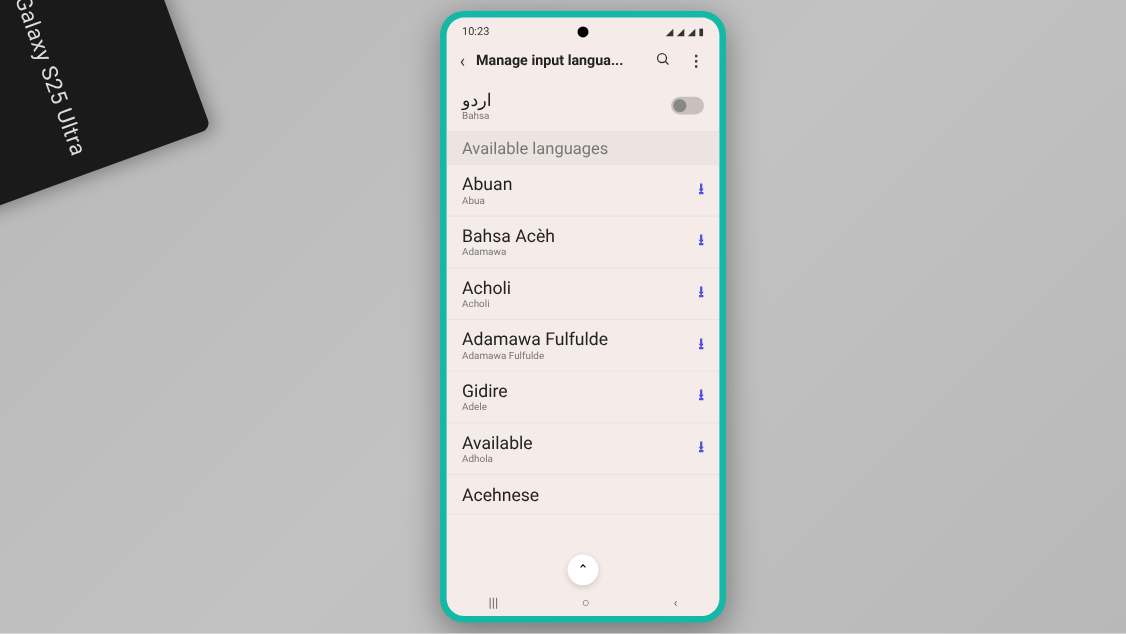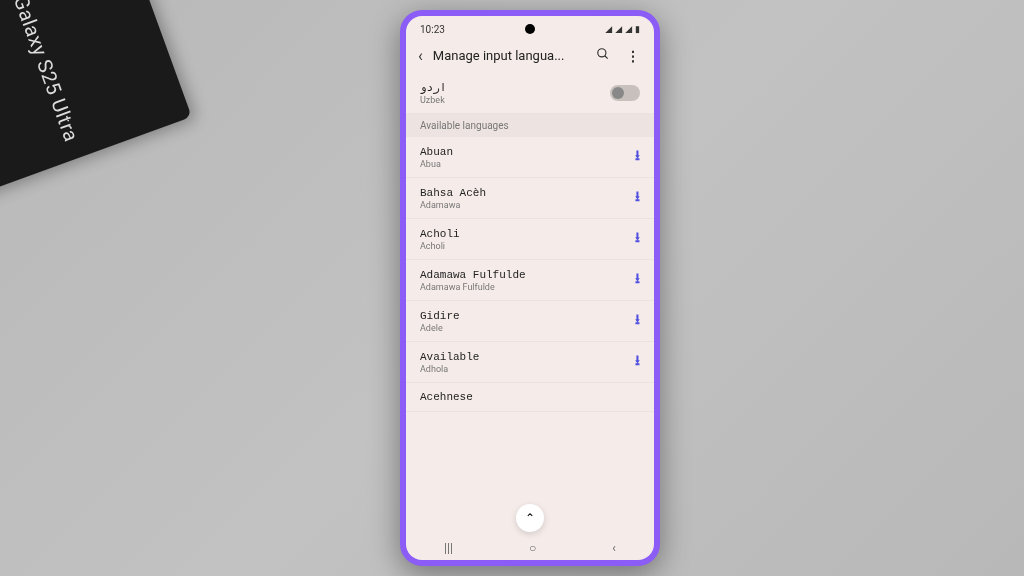--- a/index.html
+++ b/index.html
@@ -31,21 +31,21 @@
       font-weight: 400;
       transform: rotate(90deg);
       letter-spacing: 0.5px;
     }
     .phone {
       position: absolute;
       left: 400px;
       top: 10px;
       width: 260px;
       height: 556px;
-      background: #8b5cf6;
+      background: #14b8a6;
       border-radius: 22px;
       padding: 6px;
       box-shadow: 0 8px 30px rgba(0,0,0,0.4);
     }
     .screen {
       width: 100%;
       height: 100%;
       background: #f5ece9;
       border-radius: 16px;
       overflow: hidden;
@@ -82,21 +82,21 @@
     }
     .back-btn {
       font-size: 16px;
       color: #333;
       cursor: pointer;
       padding: 2px;
     }
     .page-title {
       flex: 1;
       font-size: 13px;
-      font-weight: 400;
+      font-weight: 700;
       color: #222;
       white-space: nowrap;
       overflow: hidden;
       text-overflow: ellipsis;
     }
     .search-btn, .more-btn {
       font-size: 14px;
       color: #333;
       cursor: pointer;
       padding: 2px 4px;
@@ -104,21 +104,21 @@
     .more-btn { font-weight: bold; }
     .list { flex: 1; overflow-y: hidden; }
     .lang-row {
       display: flex;
       align-items: center;
       justify-content: space-between;
       padding: 8px 14px;
       border-bottom: 1px solid rgba(0,0,0,0.04);
     }
     .lang-labels { display: flex; flex-direction: column; gap: 1px; }
-    .lang-name { font-size: 11px; color: #222; font-family: Liberation Mono, monospace; }
+    .lang-name { font-size: 16px; color: #222; }
     .lang-sub { font-size: 9px; color: #777; }
     .toggle {
       width: 30px;
       height: 16px;
       background: #c8c0bd;
       border-radius: 10px;
       position: relative;
       cursor: pointer;
     }
     .toggle::after {
@@ -126,21 +126,21 @@
       position: absolute;
       left: 2px;
       top: 2px;
       width: 12px;
       height: 12px;
       background: #888;
       border-radius: 50%;
     }
     .section-header {
       padding: 6px 14px;
-      font-size: 10px;
+      font-size: 15px;
       color: #777;
       background: #ede3e0;
     }
     .download-btn {
       color: #5050e0;
       font-size: 14px;
       cursor: pointer;
       font-weight: bold;
     }
     .fab {
@@ -200,21 +200,21 @@
             <line x1="20" y1="20" x2="15" y2="15"></line>
           </svg>
       </span>
       <span class="more-btn">⋮</span>
     </div>
 
     <div class="list">
       <div class="lang-row">
         <div class="lang-labels">
           <span class="lang-name">اردو</span>
-          <span class="lang-sub">Uzbek</span>
+          <span class="lang-sub">Bahsa</span>
         </div>
         <div class="toggle"></div>
       </div>
 
       <div class="section-header">Available languages</div>
 
       <div class="lang-row">
         <div class="lang-labels">
           <span class="lang-name">Abuan</span>
           <span class="lang-sub">Abua</span>

